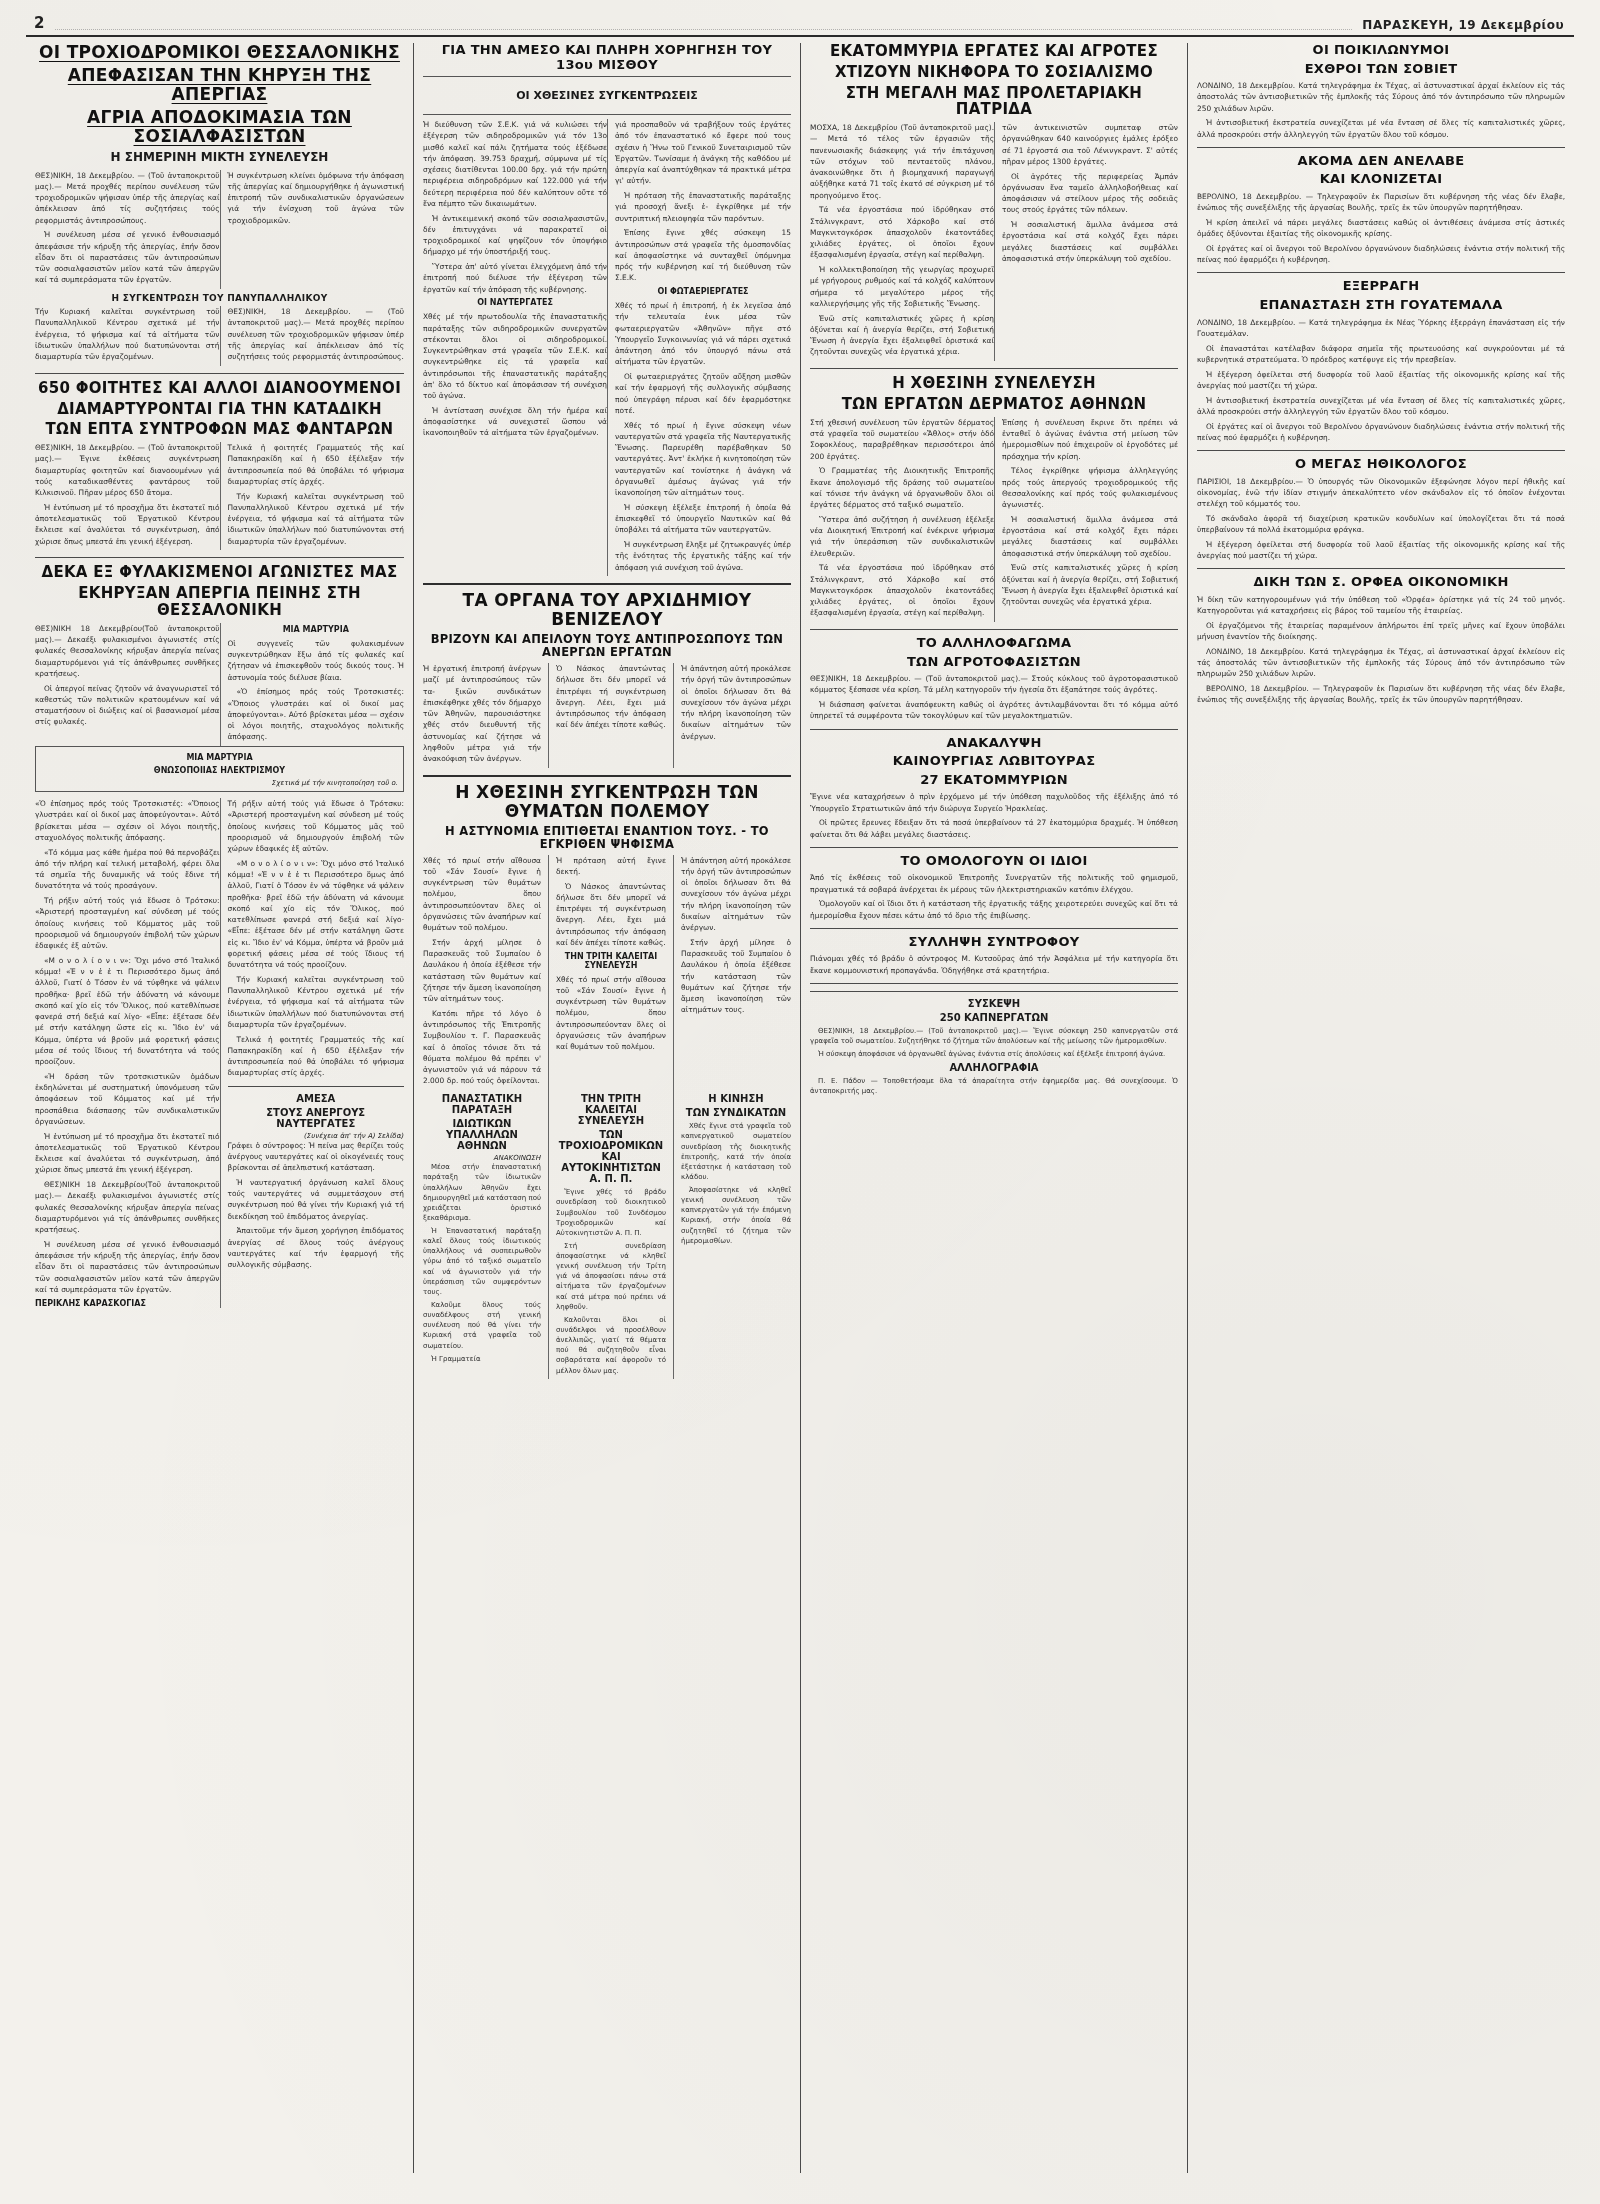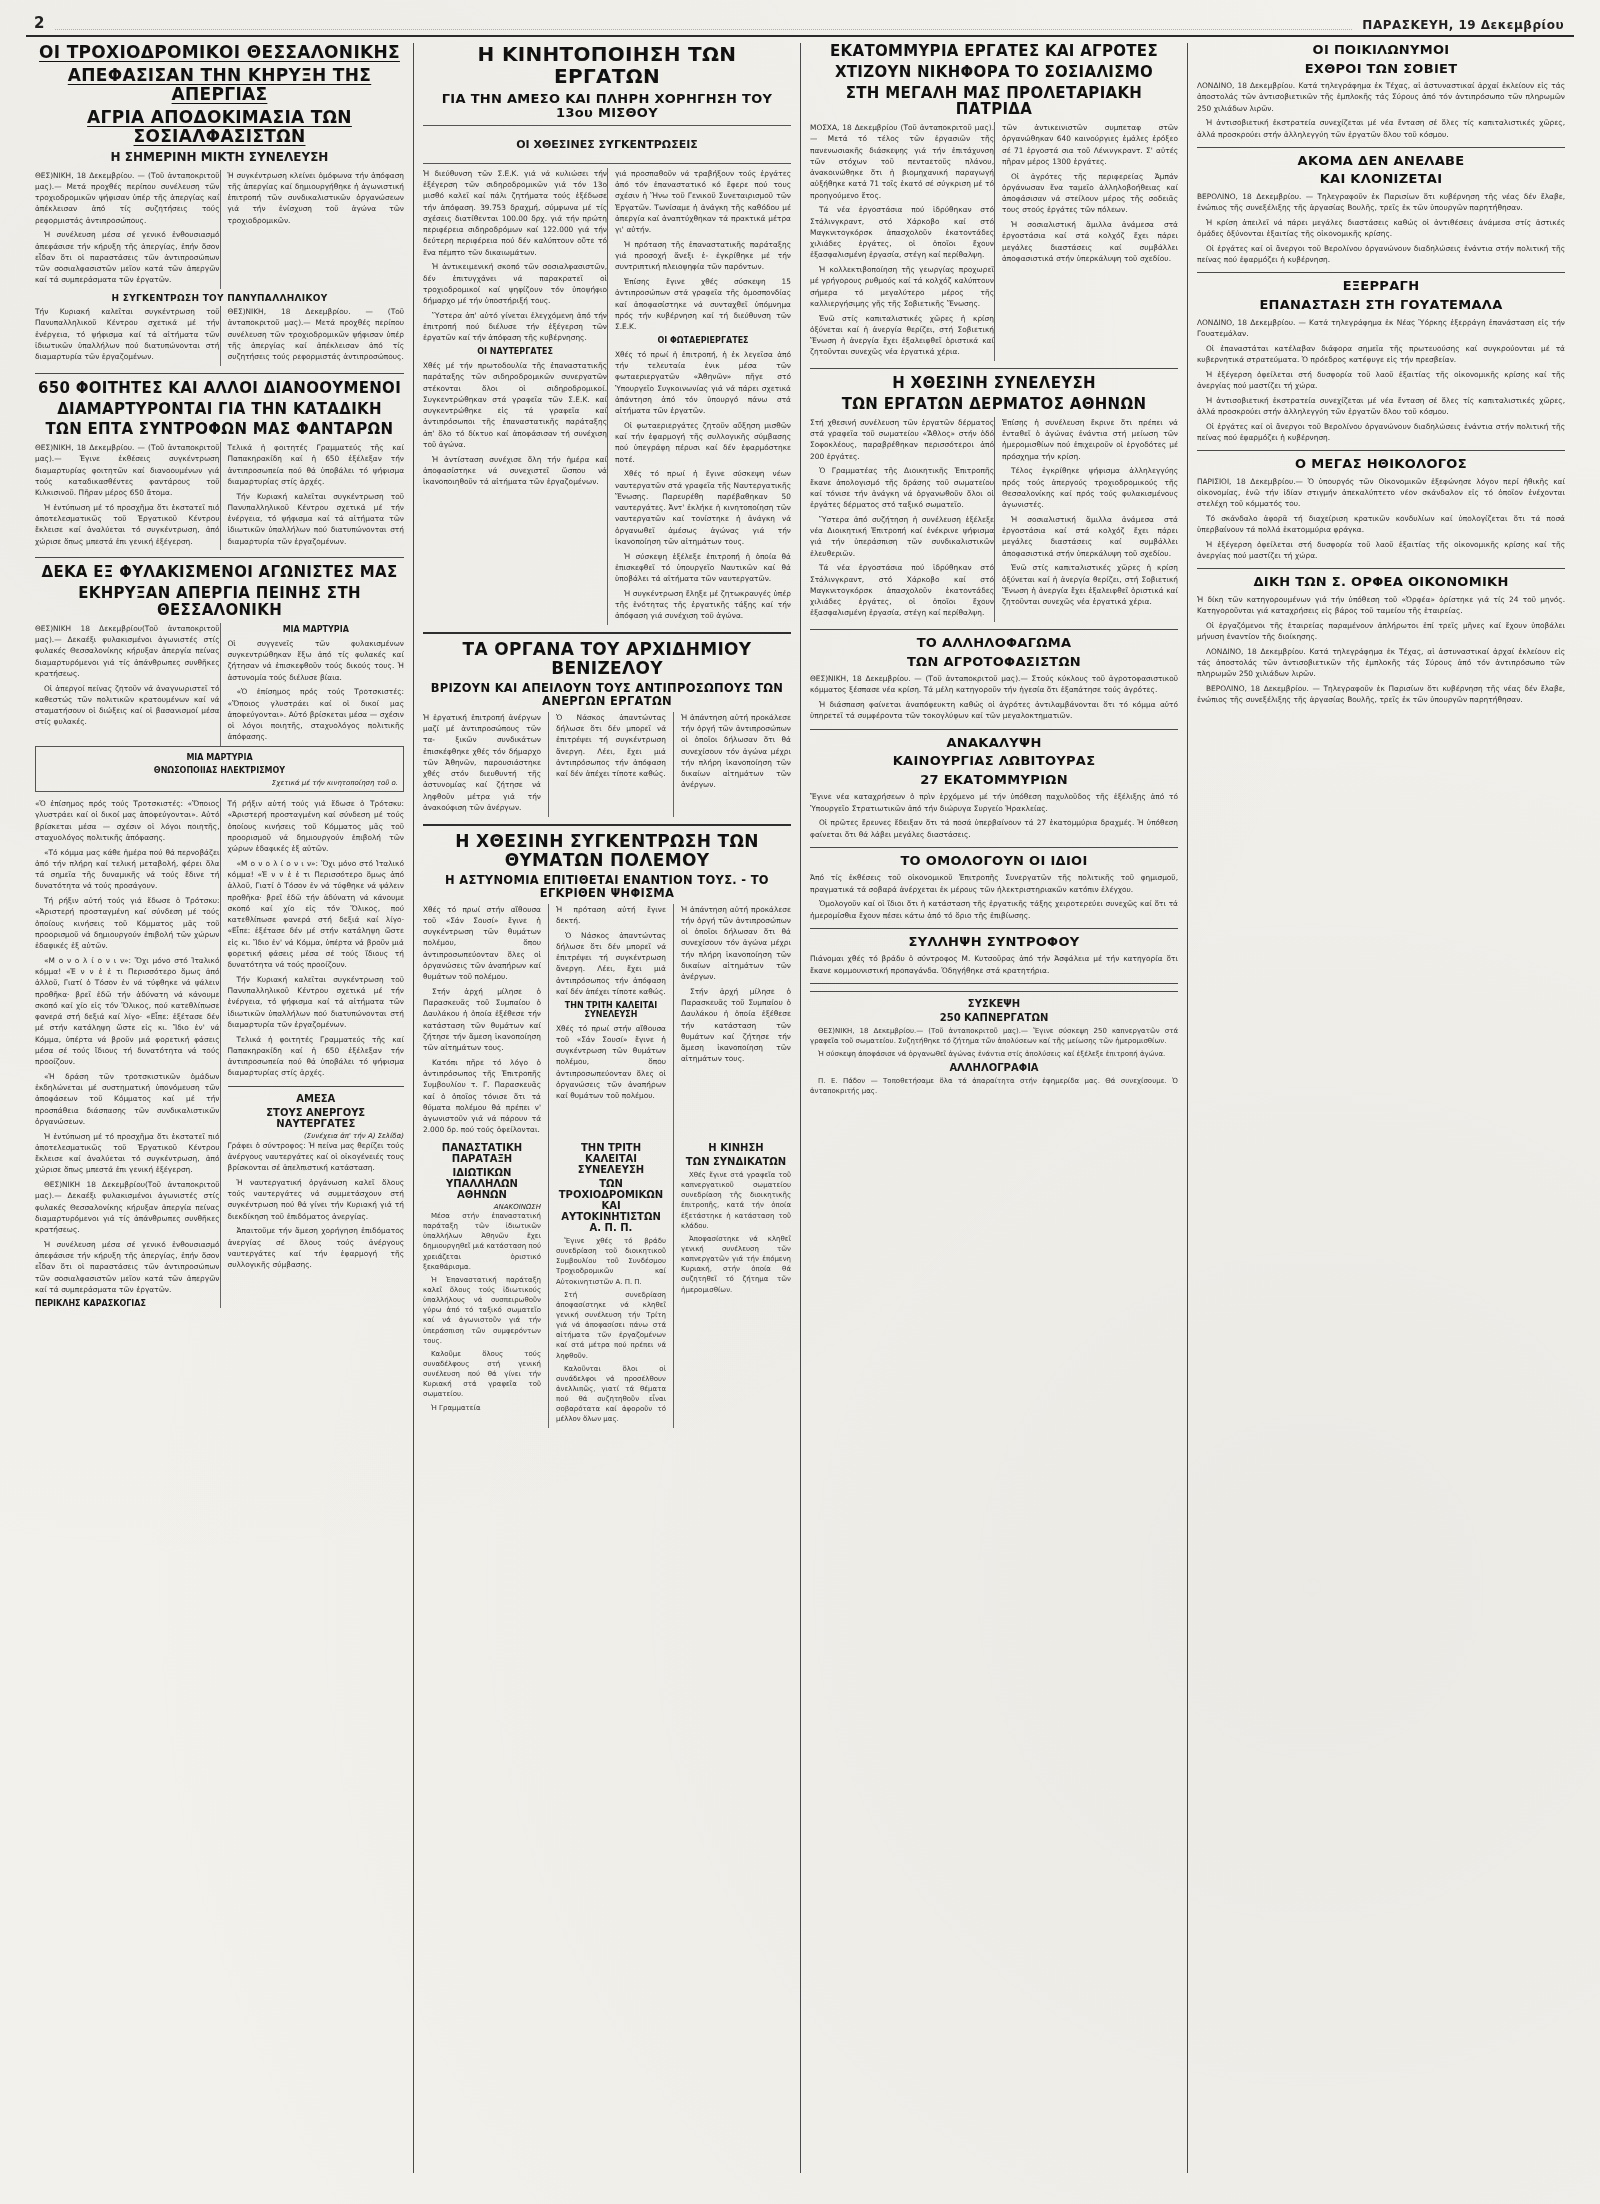--- a/index.html
+++ b/index.html
@@ -293,21 +293,20 @@
           <p class="body lead">Γράφει ὁ σύντροφος: Ἡ πείνα μας θερίζει τούς ἀνέργους ναυτεργάτες καί οἱ οἰκογένειές τους βρίσκονται σέ ἀπελπιστική κατάσταση.</p>
           <p class="body">Ἡ ναυτεργατική ὀργάνωση καλεῖ ὅλους τούς ναυτεργάτες νά συμμετάσχουν στή συγκέντρωση πού θά γίνει τήν Κυριακή γιά τή διεκδίκηση τοῦ ἐπιδόματος ἀνεργίας.</p>
           <p class="body">Ἀπαιτοῦμε τήν ἄμεση χορήγηση ἐπιδόματος ἀνεργίας σέ ὅλους τούς ἀνέργους ναυτεργάτες καί τήν ἐφαρμογή τῆς συλλογικῆς σύμβασης.</p>
         </div>
       </div>
     </div>
 
     <div class="col">
 
       <div>
-        <h1 class="hl hl-xl">Η ΚΙΝΗΤΟΠΟΙΗΣΗ ΤΩΝ ΕΡΓΑΤΩΝ</h1>
         <h1 class="hl hl-sm">ΓΙΑ ΤΗΝ ΑΜΕΣΟ ΚΑΙ ΠΛΗΡΗ ΧΟΡΗΓΗΣΗ ΤΟΥ 13ου ΜΙΣΘΟΥ</h1>
         <div class="kicker">ΟΙ ΧΘΕΣΙΝΕΣ ΣΥΓΚΕΝΤΡΩΣΕΙΣ</div>
         <div class="two-sub">
           <div>
             <p class="body lead">Ἡ διεύθυνση τῶν Σ.Ε.Κ. γιά νά κυλιώσει τήν ἐξέγερση τῶν σιδηροδρομικῶν γιά τόν 13ο μισθό καλεῖ καί πάλι ζητήματα τούς ἐξέδωσε τήν ἀπόφαση. 39.753 δραχμή, σύμφωνα μέ τίς σχέσεις διατίθενται 100.00 δρχ. γιά τήν πρώτη περιφέρεια σιδηροδρόμων καί 122.000 γιά τήν δεύτερη περιφέρεια πού δέν καλύπτουν οὔτε τό ἕνα πέμπτο τῶν δικαιωμάτων.</p>
             <p class="body">Ἡ ἀντικειμενική σκοπό τῶν σοσιαλφασιστῶν, δέν ἐπιτυγχάνει νά παρακρατεῖ οἱ τροχιοδρομικοί καί ψηφίζουν τόν ὑποψήφιο δήμαρχο μέ τήν ὑποστήριξή τους.</p>
             <p class="body">Ὕστερα ἀπ' αὐτό γίνεται ἐλεγχόμενη ἀπό τήν ἐπιτροπή πού διέλυσε τήν ἐξέγερση τῶν ἐργατῶν καί τήν ἀπόφαση τῆς κυβέρνησης.</p>
             <div class="center-small">ΟΙ ΝΑΥΤΕΡΓΑΤΕΣ</div>
             <p class="body lead">Χθές μέ τήν πρωτοδουλία τῆς ἐπαναστατικῆς παράταξης τῶν σιδηροδρομικῶν συνεργατῶν στέκονται ὅλοι οἱ σιδηροδρομικοί. Συγκεντρώθηκαν στά γραφεῖα τῶν Σ.Ε.Κ. καί συγκεντρώθηκε εἰς τά γραφεῖα καί ἀντιπρόσωποι τῆς ἐπαναστατικῆς παράταξης ἀπ' ὅλο τό δίκτυο καί ἀποφάσισαν τή συνέχιση τοῦ ἀγώνα.</p>
             <p class="body">Ἡ ἀντίσταση συνέχισε ὅλη τήν ἡμέρα καί ἀποφασίστηκε νά συνεχιστεῖ ὥσπου νά ἱκανοποιηθοῦν τά αἰτήματα τῶν ἐργαζομένων.</p>

